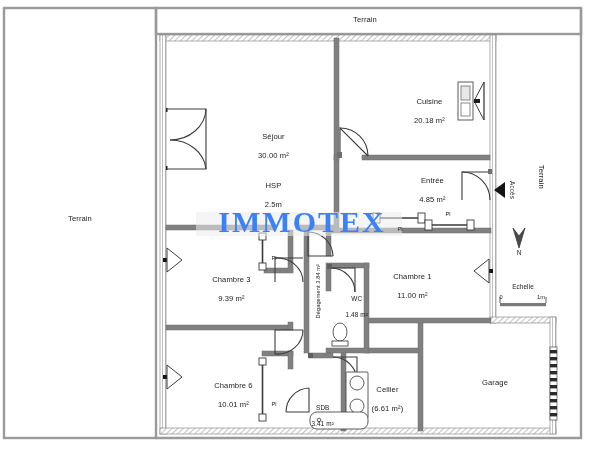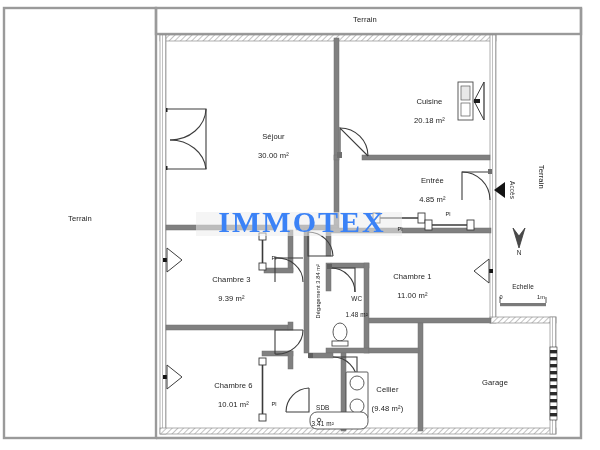--- a/index.html
+++ b/index.html
@@ -264,20 +264,24 @@
 
   <div class="lbl rotn90" style="left:514px; top:172px; width:54px;">Terrain</div>
 
   <div class="lbl rotn90 small" style="left:490px; top:186px; width:44px;">Accès</div>
 
   <div class="lbl" style="left:236px; top:122px; width:66px;">
     <span>Séjour</span><br>
     <span>30.00 m²</span>
   </div>
 
+  <div class="lbl" style="left:240px; top:171px; width:58px;">
+    <span>HSP</span><br>
+    <span>2.5m</span>
+  </div>
 
   <div class="lbl" style="left:392px; top:87px; width:66px;">
     <span>Cuisine</span><br>
     <span>20.18 m²</span>
   </div>
 
   <div class="lbl" style="left:396px; top:166px; width:64px;">
     <span>Entrée</span><br>
     <span>4.85 m²</span>
   </div>
@@ -297,21 +301,21 @@
     <span>11.00 m²</span>
   </div>
 
   <div class="lbl small" style="left:327px; top:287px; width:52px;">
     <span>WC</span><br>
     <span>1.48 m²</span>
   </div>
 
   <div class="lbl" style="left:350px; top:375px; width:66px;">
     <span>Cellier</span><br>
-    <span>(9.48 m²)</span>
+    <span>(6.61 m²)</span>
   </div>
 
   <div class="lbl small" style="left:293px; top:396px; width:52px;">
     <span>SDB</span><br>
     <span>3.41 m²</span>
   </div>
 
   <div class="lbl rot90 tiny" style="left:287px; top:284px; width:62px;">
     <span>Dégagement</span>&nbsp;<span>3.84 m²</span>
   </div>

